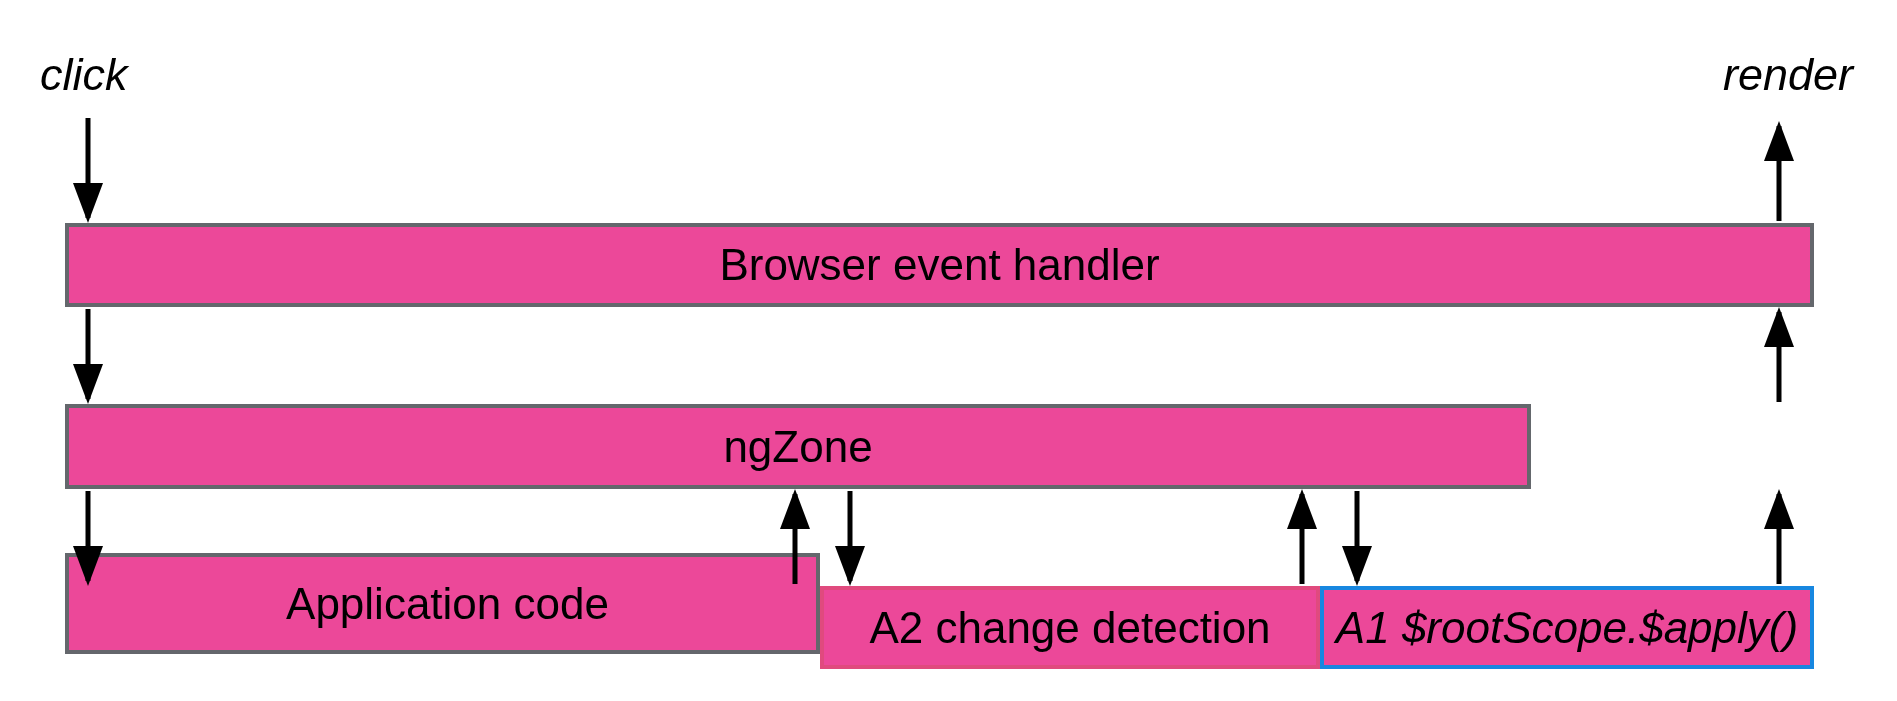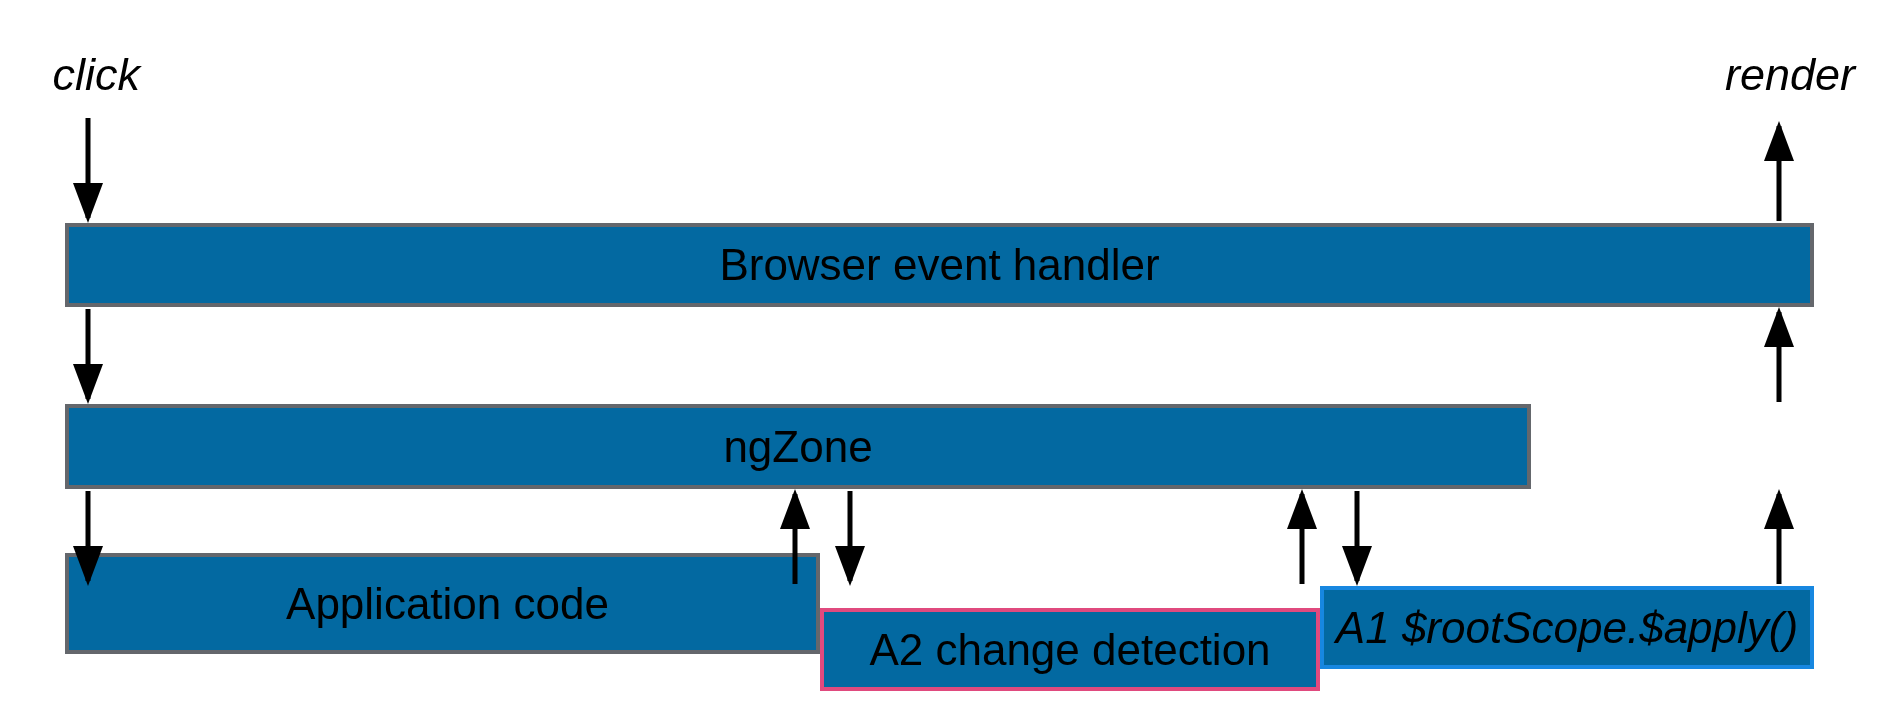--- a/index.html
+++ b/index.html
@@ -13,42 +13,42 @@
     height: 701px;
     background: var(--background, #fff);
     overflow: hidden;
   }
   .edge-label {
     position: absolute;
     font-size: 45px;
     font-style: italic;
     line-height: 1;
     color: var(--text, #000);
-    text-align: right;
+    text-align: left;
     white-space: nowrap;
   }
   #lbl-click  { left: 40px;   top: 52px; width: 100px; }
   #lbl-render { left: 1723px; top: 52px; width: 132px; }
   .box {
     position: absolute;
     box-sizing: border-box;
-    background: #0369a1;
+    background: #ec4899;
     border: 4px solid var(--box-border, #64676c);
     display: flex;
     align-items: center;
     justify-content: center;
     font-size: 44px;
     color: var(--text, #000);
     white-space: nowrap;
   }
   #box-browser { left: 65px; top: 223px; width: 1749px; height: 84px; }
   #box-ngzone  { left: 65px; top: 404px; width: 1466px; height: 85px; }
   #box-app     { left: 65px;   top: 553px; width: 755px; height: 101px; padding-left: 10px; }
   #box-a2      { left: 820px;  top: 586px; width: 500px; height: 83px;
-                 border-color: var(--a2-border, #e04a7e); z-index: 2; margin-top: 22px; }
+                 border-color: var(--a2-border, #e04a7e); z-index: 2; }
   #box-a1      { left: 1320px; top: 586px; width: 494px; height: 83px;
                  border-color: var(--a1-border, #1787e0); z-index: 2; font-style: italic; }
   svg.arrows {
     position: absolute;
     left: 0; top: 0;
     width: 1897px; height: 701px;
     z-index: 3;
     pointer-events: none;
   }
   svg.arrows line {

